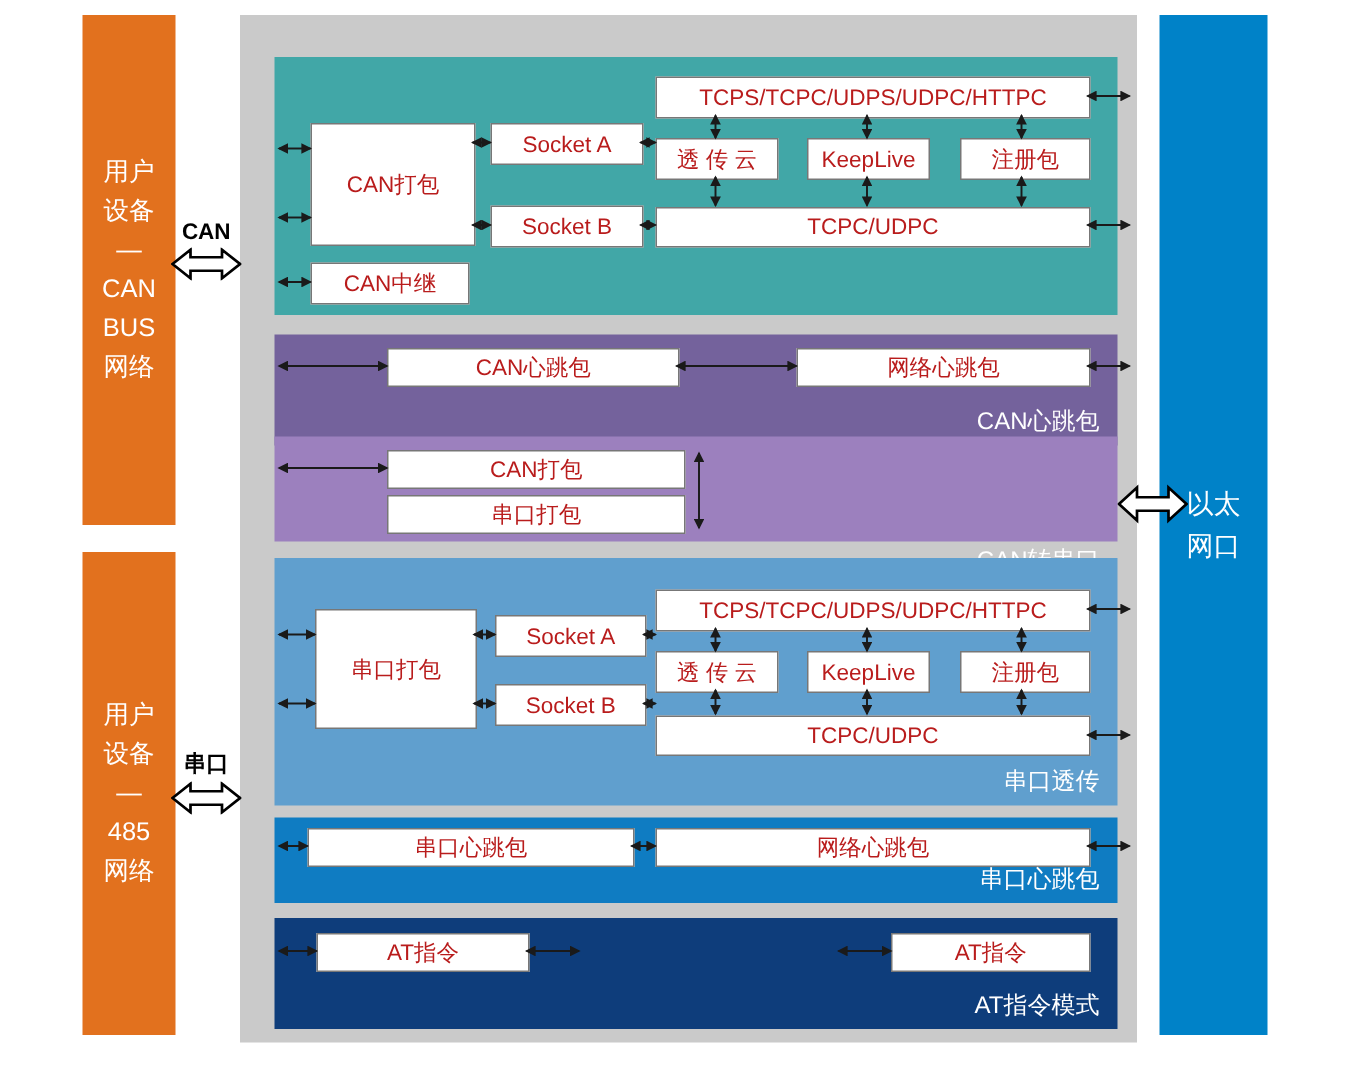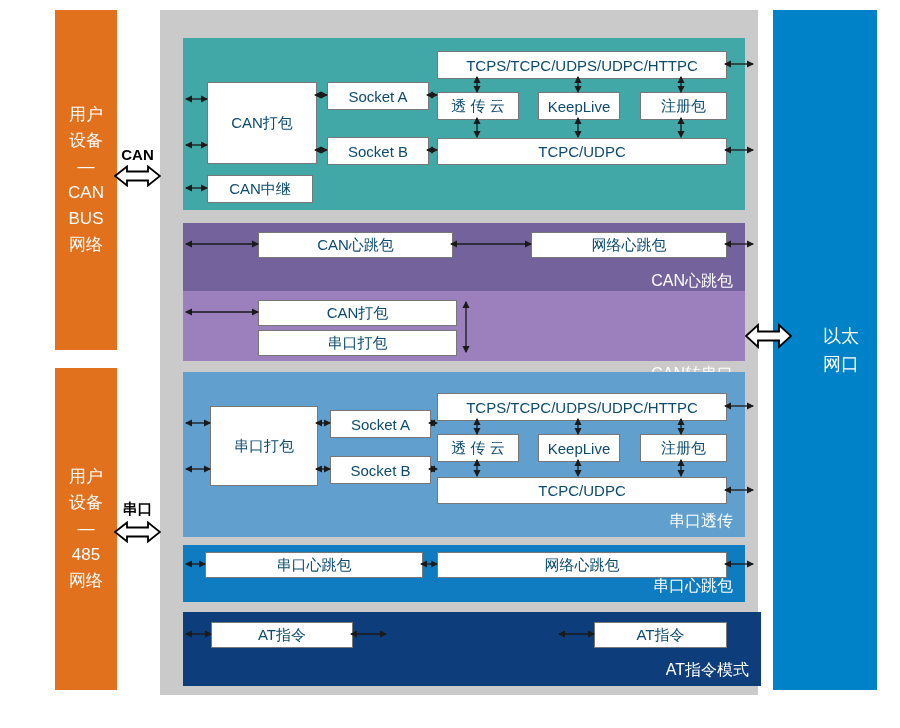--- a/index.html
+++ b/index.html
@@ -3,32 +3,32 @@
 <meta charset="utf-8">
 <style>
   html,body{margin:0;padding:0;}
   body{font-family:"Liberation Sans","DejaVu Sans",sans-serif;background:#fff;}
   .canvas{position:relative;width:900px;height:728px;background:#fff;overflow:hidden;}
   .panel{position:absolute;display:flex;align-items:center;justify-content:center;color:#fff;}
   .panel.orange{background:var(--c-orange,#E2711E);}
   .panel.eth{background:var(--c-ethernetBlue,#0082C8);}
   .bar-canbus{left:55px;top:10px;width:62px;height:340px;}
   .bar-485{left:55px;top:368px;width:62px;height:322px;}
-  .bar-eth{left:773px;top:10px;width:72px;height:680px;padding-left:32px;}
+  .bar-eth{left:773px;top:10px;width:72px;height:680px;}
   .vtext{white-space:pre-line;text-align:center;font-size:17px;line-height:26px;}
   .bar-eth .vtext{font-size:18px;line-height:28px;}
   .gray{position:absolute;left:160px;top:10px;width:598px;height:685px;background:var(--c-gray,#CACACA);}
   .sec{position:absolute;left:23px;width:562px;}
   .s1{top:28px;height:172px;background:var(--c-teal,#41A7A7);}
   .s2{top:213px;height:74px;background:var(--c-purpleDark,#74629C);}
   .s3{top:281px;height:70px;background:var(--c-purpleLight,#9C80BE);}
   .s4{top:362px;height:165px;background:var(--c-blueMid,#609FCE);}
   .s5{top:535px;height:57px;background:var(--c-blueBright,#0F7CC2);}
-  .s6{top:602px;height:74px;background:var(--c-navy,#0E3D7B);padding-left:16px;}
-  .wbox{position:absolute;background:#fff;border:1px solid var(--c-boxBorder,#777);display:flex;align-items:center;justify-content:center;font-size:15px;color:#0c4a6e;white-space:nowrap;}
+  .s6{top:602px;height:74px;background:var(--c-navy,#0E3D7B);}
+  .wbox{position:absolute;background:#fff;border:1px solid var(--c-boxBorder,#777);display:flex;align-items:center;justify-content:center;font-size:15px;color:#b91c1c;white-space:nowrap;}
   .sec-label{position:absolute;right:12px;bottom:5px;color:#fff;font-size:16px;}
   .sec-label.mid{bottom:auto;top:50%;transform:translateY(-50%);margin-top:48px;}
   .conn{position:absolute;width:47px;text-align:center;}
   .conn-label{font-size:15px;font-weight:bold;color:#000;margin-bottom:2px;}
   .arrows{position:absolute;left:0;top:0;pointer-events:none;}
 </style>
 </head>
 <body>
 
 <div class="canvas">

